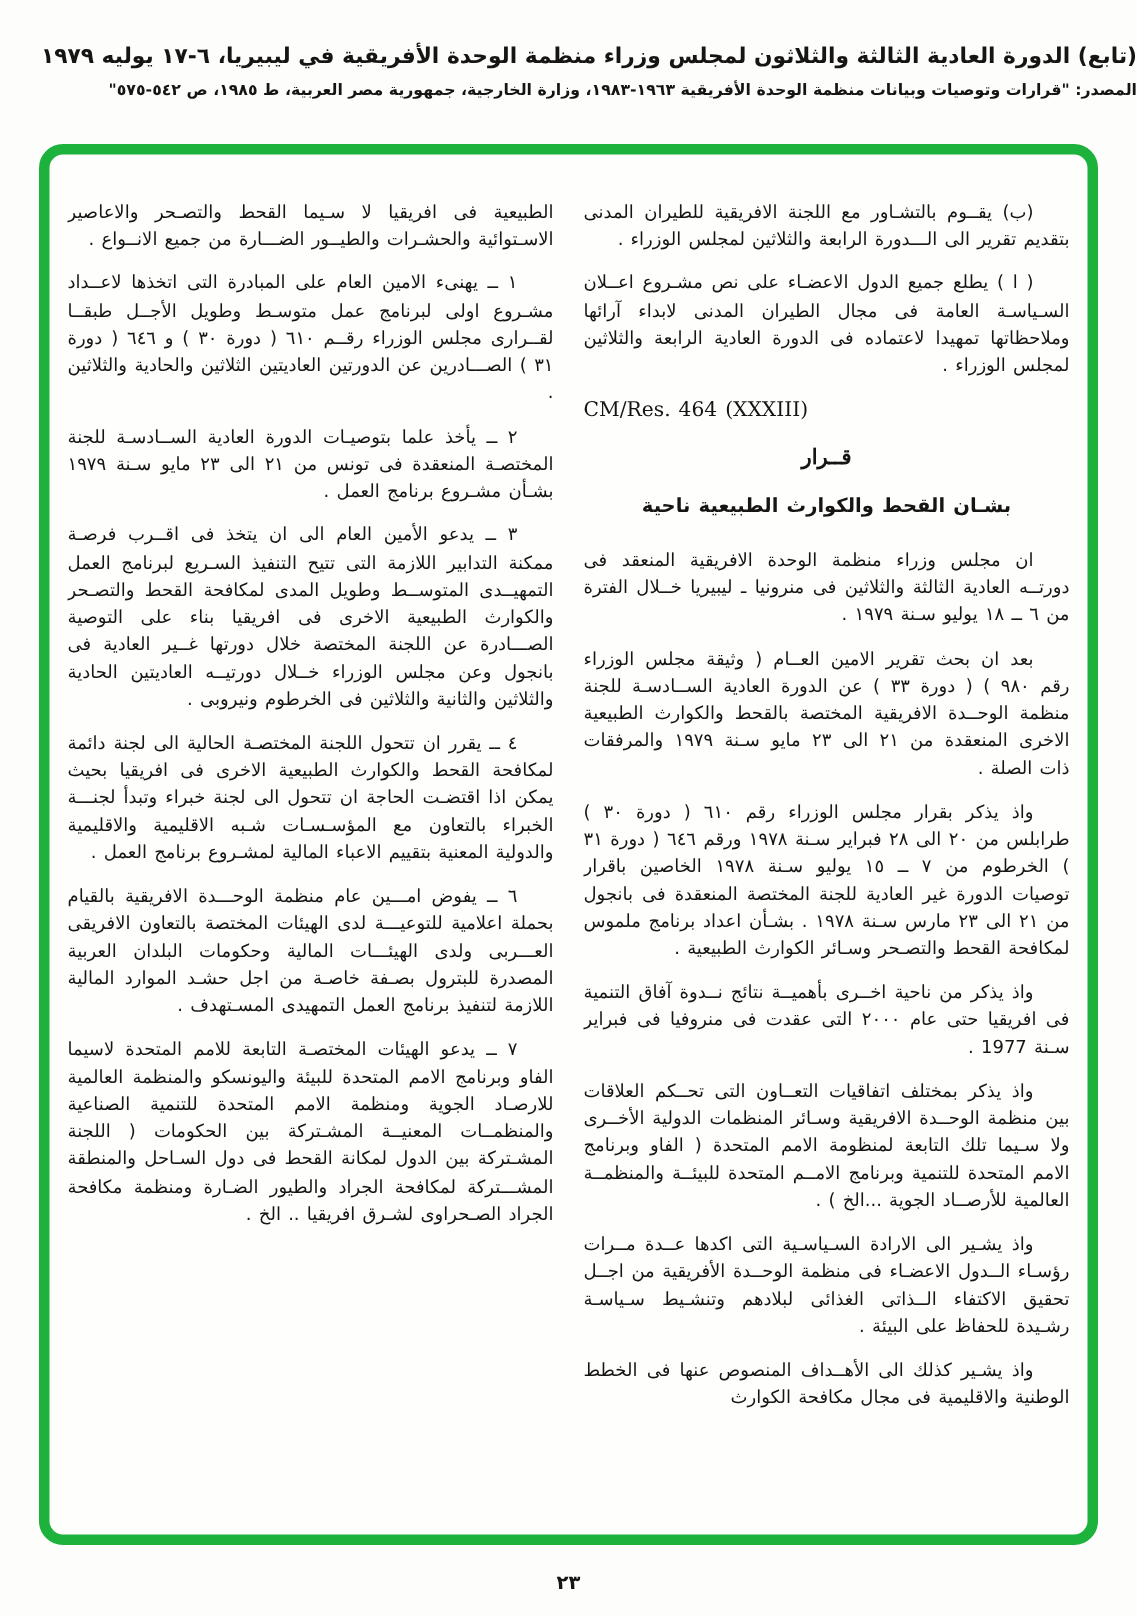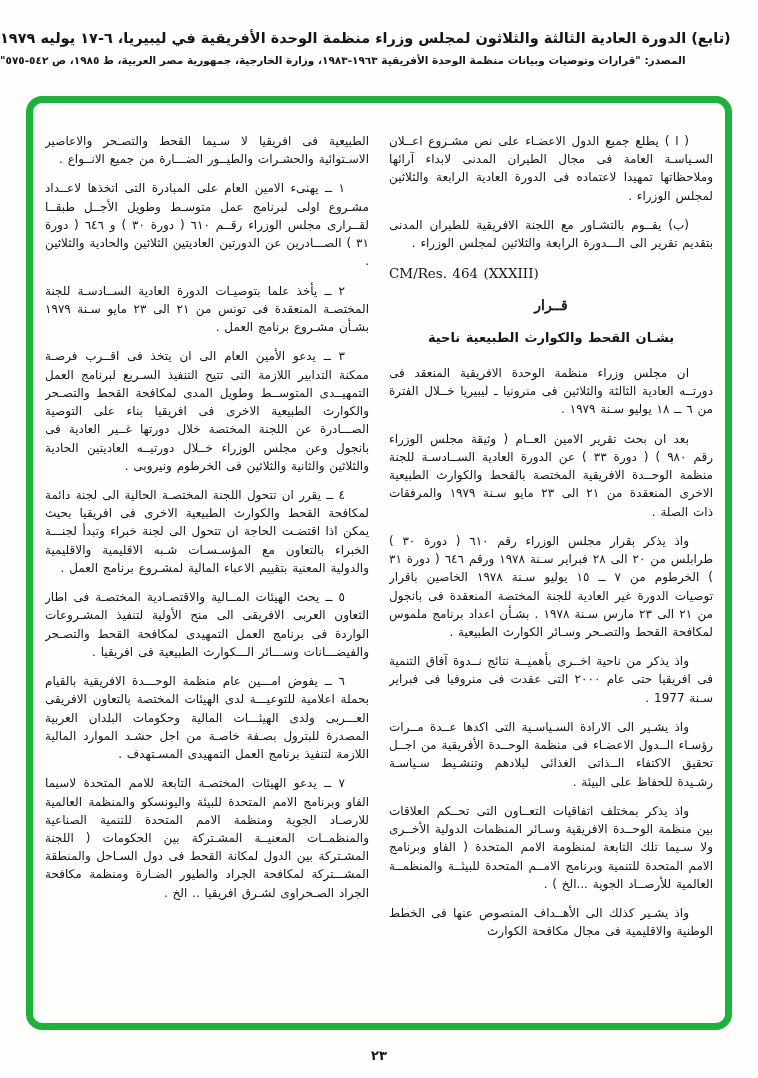--- a/index.html
+++ b/index.html
@@ -10,21 +10,21 @@
     width: 758px;
     height: 1078px;
     position: relative;
     background: #fdfdfb;
     font-family: "DejaVu Sans", sans-serif;
     color: #171513;
     overflow: hidden;
   }
   .page-header {
     direction: rtl;
-    text-align: left;
+    text-align: right;
     padding-top: 30px;
   }
   .page-header .line1 {
     font-size: 14.5px;
     font-weight: bold;
     letter-spacing: 0;
   }
   .page-header .line2 {
     font-size: 10.5px;
     font-weight: bold;
@@ -105,41 +105,40 @@
 
 <header class="page-header">
   <div class="line1">(تابع) الدورة العادية الثالثة والثلاثون لمجلس وزراء منظمة الوحدة الأفريقية في ليبيريا، ٦-١٧ يوليه ١٩٧٩</div>
   <div class="line2">المصدر: "قرارات وتوصيات وبيانات منظمة الوحدة الأفريقية ١٩٦٣-١٩٨٣، وزارة الخارجية، جمهورية مصر العربية، ط ١٩٨٥، ص ٥٤٢-٥٧٥"</div>
 </header>
 
 <div class="content-frame">
   <div class="columns">
 
     <div class="col">
+      <p>(ب) يقــوم بالتشـاور مع اللجنة الافريقية للطيران المدنى بتقديم تقرير الى الـــدورة الرابعة والثلاثين لمجلس الوزراء .</p>
       <p>( ا ) يطلع جميع الدول الاعضـاء على نص مشـروع اعــلان السـياسـة العامة فى مجال الطيران المدنى لابداء آرائها وملاحظاتها تمهيدا لاعتماده فى الدورة العادية الرابعة والثلاثين لمجلس الوزراء .</p>
-      <p>(ب) يقــوم بالتشـاور مع اللجنة الافريقية للطيران المدنى بتقديم تقرير الى الـــدورة الرابعة والثلاثين لمجلس الوزراء .</p>
       <p class="res-ref">CM/Res. 464 (XXXIII)</p>
       <p class="res-heading">قــرار</p>
       <p class="res-subject">بشـان القحط والكوارث الطبيعية ناحية</p>
       <p>ان مجلس وزراء منظمة الوحدة الافريقية المنعقد فى دورتــه العادية الثالثة والثلاثين فى منرونيا ـ ليبيريا خــلال الفترة من ٦ ــ ١٨ يوليو سـنة ١٩٧٩ .</p>
       <p>بعد ان بحث تقرير الامين العــام ( وثيقة مجلس الوزراء رقم ٩٨٠ ) ( دورة ٣٣ ) عن الدورة العادية الســادسـة للجنة منظمة الوحــدة الافريقية المختصة بالقحط والكوارث الطبيعية الاخرى المنعقدة من ٢١ الى ٢٣ مايو سـنة ١٩٧٩ والمرفقات ذات الصلة .</p>
       <p>واذ يذكر بقرار مجلس الوزراء رقم ٦١٠ ( دورة ٣٠ ) طرابلس من ٢٠ الى ٢٨ فبراير سـنة ١٩٧٨ ورقم ٦٤٦ ( دورة ٣١ ) الخرطوم من ٧ ــ ١٥ يوليو سـنة ١٩٧٨ الخاصين باقرار توصيات الدورة غير العادية للجنة المختصة المنعقدة فى بانجول من ٢١ الى ٢٣ مارس سـنة ١٩٧٨ . بشـأن اعداد برنامج ملموس لمكافحة القحط والتصـحر وسـائر الكوارث الطبيعية .</p>
       <p>واذ يذكر من ناحية اخــرى بأهميــة نتائج نــدوة آفاق التنمية فى افريقيا حتى عام ٢٠٠٠ التى عقدت فى منروفيا فى فبراير سـنة 1977 .</p>
+      <p>واذ يذكر بمختلف اتفاقيات التعــاون التى تحــكم العلاقات بين منظمة الوحــدة الافريقية وسـائر المنظمات الدولية الأخــرى ولا سـيما تلك التابعة لمنظومة الامم المتحدة ( الفاو وبرنامج الامم المتحدة للتنمية وبرنامج الامــم المتحدة للبيئــة والمنظمــة العالمية للأرصــاد الجوية ...الخ ) .</p>
       <p>واذ يشـير الى الارادة السـياسـية التى اكدها عــدة مــرات رؤسـاء الــدول الاعضـاء فى منظمة الوحــدة الأفريقية من اجــل تحقيق الاكتفاء الــذاتى الغذائى لبلادهم وتنشـيط سـياسـة رشـيدة للحفاظ على البيئة .</p>
-      <p>واذ يذكر بمختلف اتفاقيات التعــاون التى تحــكم العلاقات بين منظمة الوحــدة الافريقية وسـائر المنظمات الدولية الأخــرى ولا سـيما تلك التابعة لمنظومة الامم المتحدة ( الفاو وبرنامج الامم المتحدة للتنمية وبرنامج الامــم المتحدة للبيئــة والمنظمــة العالمية للأرصــاد الجوية ...الخ ) .</p>
       <p>واذ يشـير كذلك الى الأهــداف المنصوص عنها فى الخطط الوطنية والاقليمية فى مجال مكافحة الكوارث</p>
     </div>
 
     <div class="col">
       <p class="cont">الطبيعية فى افريقيا لا سـيما القحط والتصـحر والاعاصير الاسـتوائية والحشـرات والطيــور الضـــارة من جميع الانــواع .</p>
       <p>١ ــ يهنىء الامين العام على المبادرة التى اتخذها لاعــداد مشـروع اولى لبرنامج عمل متوسـط وطويل الأجــل طبقــا لقــرارى مجلس الوزراء رقــم ٦١٠ ( دورة ٣٠ ) و ٦٤٦ ( دورة ٣١ ) الصـــادرين عن الدورتين العاديتين الثلاثين والحادية والثلاثين .</p>
       <p>٢ ــ يأخذ علما بتوصيـات الدورة العادية الســادسـة للجنة المختصـة المنعقدة فى تونس من ٢١ الى ٢٣ مايو سـنة ١٩٧٩ بشـأن مشـروع برنامج العمل .</p>
       <p>٣ ــ يدعو الأمين العام الى ان يتخذ فى اقــرب فرصـة ممكنة التدابير اللازمة التى تتيح التنفيذ السـريع لبرنامج العمل التمهيــدى المتوســط وطويل المدى لمكافحة القحط والتصـحر والكوارث الطبيعية الاخرى فى افريقيا بناء على التوصية الصـــادرة عن اللجنة المختصة خلال دورتها غــير العادية فى بانجول وعن مجلس الوزراء خــلال دورتيــه العاديتين الحادية والثلاثين والثانية والثلاثين فى الخرطوم ونيروبى .</p>
       <p>٤ ــ يقرر ان تتحول اللجنة المختصـة الحالية الى لجنة دائمة لمكافحة القحط والكوارث الطبيعية الاخرى فى افريقيا بحيث يمكن اذا اقتضـت الحاجة ان تتحول الى لجنة خبراء وتبدأ لجنـــة الخبراء بالتعاون مع المؤسـسـات شـبه الاقليمية والاقليمية والدولية المعنية بتقييم الاعباء المالية لمشـروع برنامج العمل .</p>
-      <p>٥ ــ يحث الهيئات المــالية والاقتصـادية المختصـة فى اطار التعاون العربى الافريقى الى منح الأولية لتنفيذ المشـروعات الواردة فى برنامج العمل التمهيدى لمكافحة القحط والتصـحر والفيضـــانات وســـائر الـــكوارث الطبيعية فى افريقيا .</p>
       <p>٦ ــ يفوض امـــين عام منظمة الوحـــدة الافريقية بالقيام بحملة اعلامية للتوعيـــة لدى الهيئات المختصة بالتعاون الافريقى العـــربى ولدى الهيئـــات المالية وحكومات البلدان العربية المصدرة للبترول بصـفة خاصـة من اجل حشـد الموارد المالية اللازمة لتنفيذ برنامج العمل التمهيدى المسـتهدف .</p>
       <p>٧ ــ يدعو الهيئات المختصـة التابعة للامم المتحدة لاسيما الفاو وبرنامج الامم المتحدة للبيئة واليونسكو والمنظمة العالمية للارصـاد الجوية ومنظمة الامم المتحدة للتنمية الصناعية والمنظمــات المعنيــة المشـتركة بين الحكومات ( اللجنة المشـتركة بين الدول لمكانة القحط فى دول السـاحل والمنطقة المشـــتركة لمكافحة الجراد والطيور الضـارة ومنظمة مكافحة الجراد الصـحراوى لشـرق افريقيا .. الخ .</p>
     </div>
 
   </div>
 </div>
 
 <div class="page-number">٢٣</div>
 
 </body></html>

